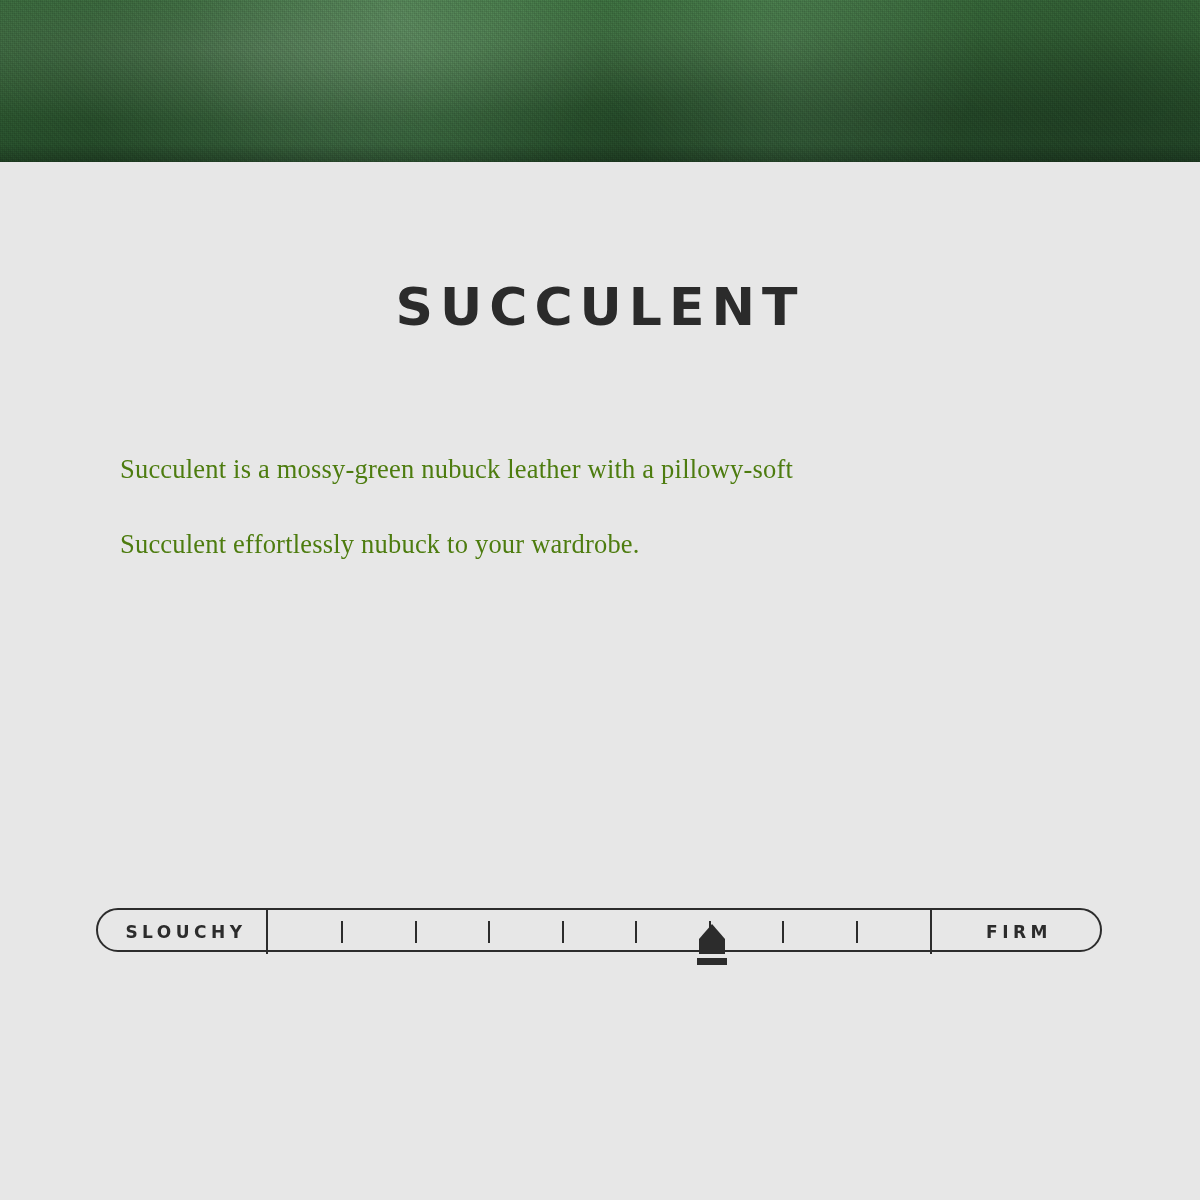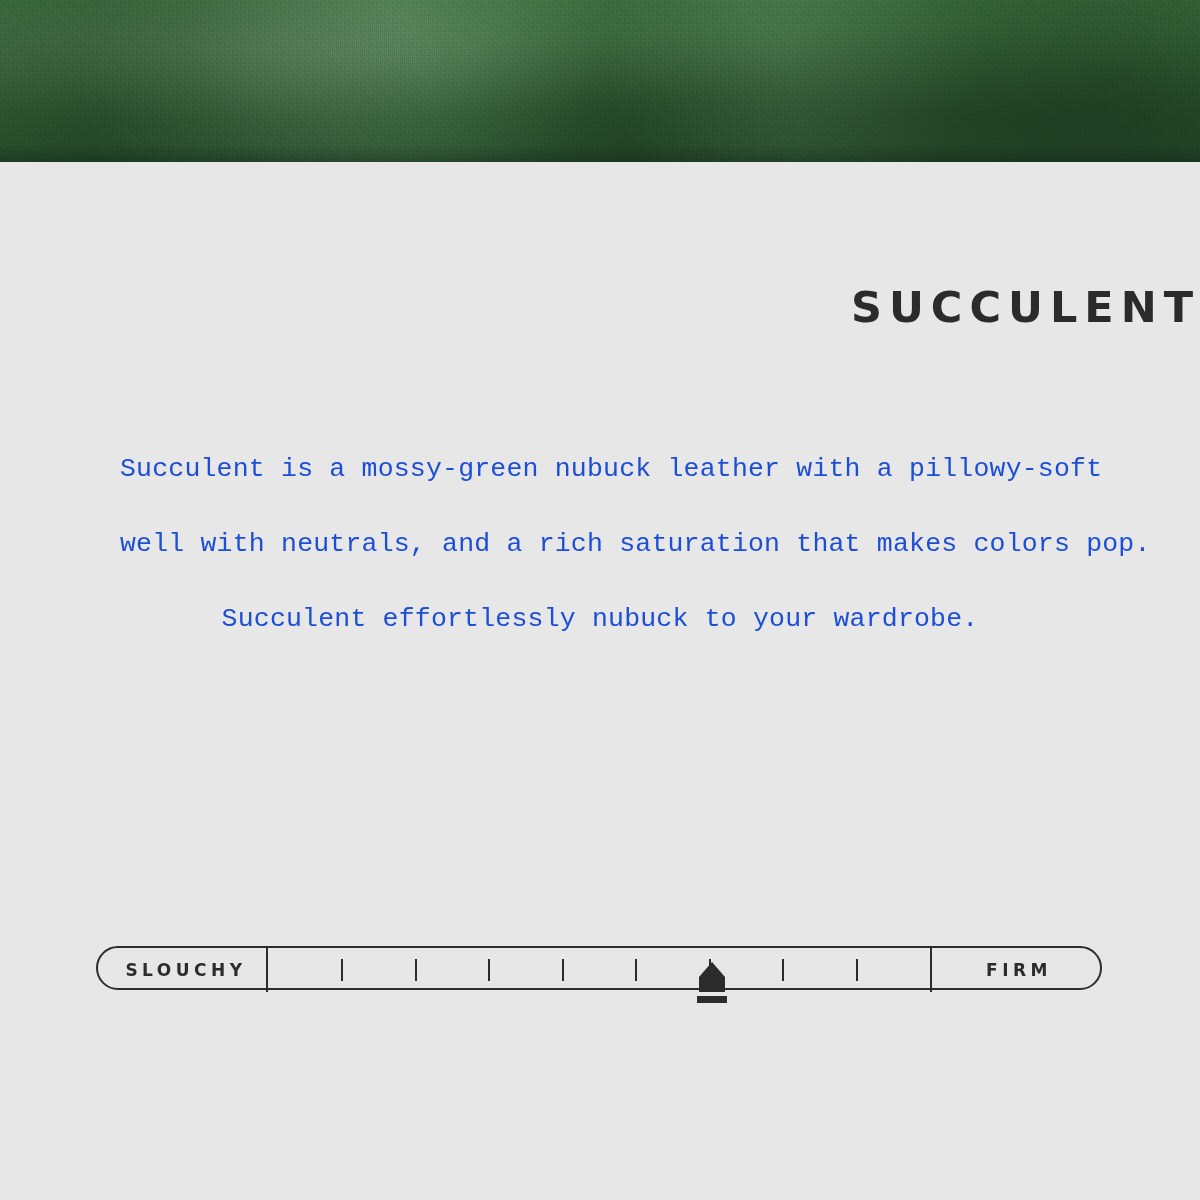--- a/index.html
+++ b/index.html
@@ -61,41 +61,40 @@
     height: 18px;
     background: linear-gradient(to bottom, rgba(0,0,0,0) 0%, rgba(0,0,0,0.20) 100%);
   }
 
   
   .title {
     position: absolute;
     top: 272px;
     left: 0;
     width: 1200px;
-    text-align: right;
-    font-size: 43px;
+    text-align: center;
+    font-size: 52px;
     line-height: 70px;
     letter-spacing: 7px;
     font-weight: bold;
     color: #2b2b2b;
     font-family: "DejaVu Sans", sans-serif;
   }
 
   
   .body-copy {
     position: absolute;
     top: 432px;
     left: 120px;
     width: 960px;
-    text-align: center;
-    color: #1d4ed8;
+    color: #4d7c0f;
     font-size: 26.5px;
     line-height: 75px;
     letter-spacing: 0.2px;
-    font-family: Liberation Mono, monospace;
+    font-family: Liberation Serif, serif;
   }
   .body-copy .ln { display: block; white-space: nowrap; }
 
   
   .slider {
     position: absolute;
     left: 96px;
     width: 1008px;
     height: 46px;
   }
@@ -105,21 +104,20 @@
   .track {
     position: absolute;
     left: 0;
     top: 0;
     width: 1006px;
     height: 44px;
     box-sizing: border-box;
     border: 2px solid #2c2c2c;
     border-radius: 23px;
     background: transparent;
-    margin-top: 38px;
   }
   .cap {
     position: absolute;
     top: 0;
     height: 44px;
     display: flex;
     align-items: center;
     justify-content: center;
     font-size: 17px;
     letter-spacing: 4.5px;
@@ -171,21 +169,20 @@
   <div class="swatch">
     <div class="mottle"></div>
     <div class="grain"></div>
     <div class="edge-shadow"></div>
   </div>
 
   <div class="title">SUCCULENT</div>
 
   <div class="body-copy">
     <span class="ln">Succulent is a mossy-green nubuck leather with a pillowy-soft</span>
-    <span class="ln">well with neutrals, and a rich saturation that makes colors pop.</span>
     <span class="ln">Succulent effortlessly nubuck to your wardrobe.</span>
   </div>
 
   <div class="slider one">
     <div class="track">
       <div class="cap left">SLOUCHY</div>
       <div class="cap right">FIRM</div>
       <div class="ticks">
         <div class="tick" style="left:11.1%"></div>
         <div class="tick" style="left:22.2%"></div>

